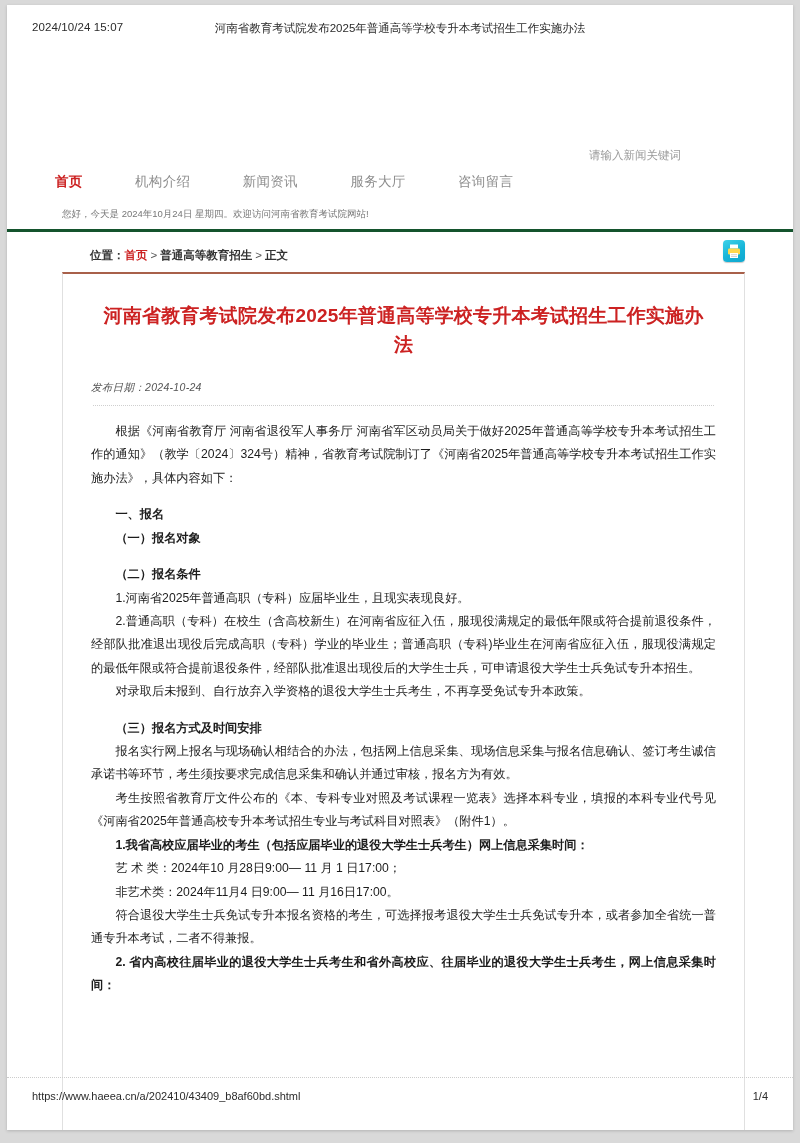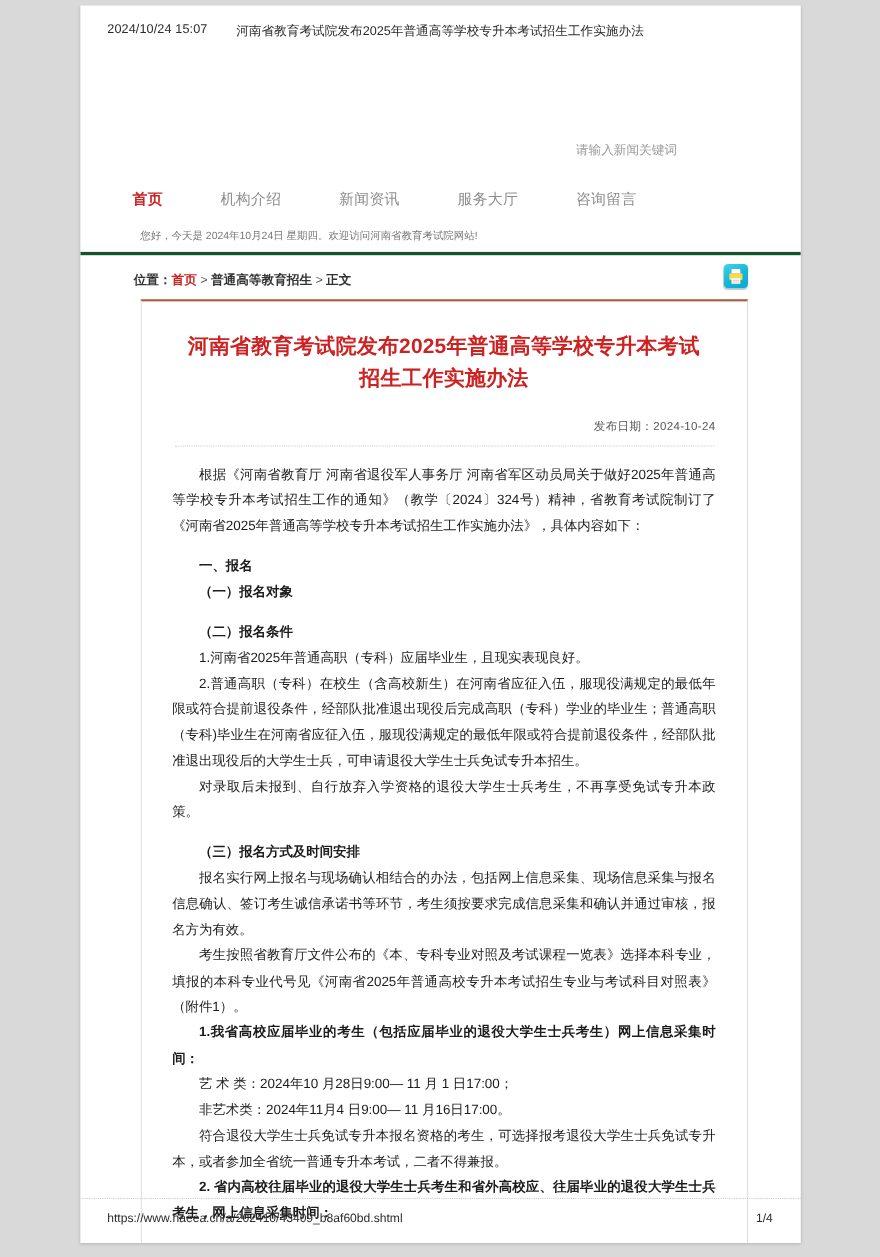--- a/index.html
+++ b/index.html
@@ -8,21 +8,21 @@
   }
   body {
     width: 800px;
     height: 1143px;
     background: #d9d9d9;
     font-family: "Liberation Sans", "DejaVu Sans", sans-serif;
     overflow: hidden;
   }
   .page {
     position: relative;
-    width: 655px;
+    width: 786px;
     height: 1125px;
     margin: 5px auto 16px auto;
     background: #ffffff;
     box-shadow: 0 1px 3px rgba(0,0,0,0.18);
     overflow: hidden;
   }
 
   
   .print-head {
     position: relative;
@@ -47,21 +47,21 @@
   }
 
   
   .site-head {
     position: relative;
     height: 125px;
   }
   .search-wrap {
     position: absolute;
     right: 24px;
-    top: 80px;
+    top: 98px;
     width: 180px;
     text-align: left;
   }
   .search-input {
     border: none;
     outline: none;
     background: transparent;
     font-family: "Liberation Sans", "DejaVu Sans", sans-serif;
     font-size: 11.5px;
     color: #999999;
@@ -97,21 +97,21 @@
     border-bottom: 3px solid #14532d;
     padding: 4px 0 8px 55px;
     font-size: 9.5px;
     color: #777777;
   }
 
   
   .crumb-row {
     position: relative;
     height: 40px;
-    padding-left: 49px;
+    padding-left: 83px;
     padding-top: 13px;
     box-sizing: border-box;
   }
   .crumb {
     font-size: 11.5px;
     color: #333333;
     font-weight: bold;
   }
   .crumb .home {
     color: #cc2222;
@@ -151,25 +151,26 @@
   .art-title {
     color: #cc2222;
     font-size: 19px;
     font-weight: bold;
     line-height: 1.5;
     text-align: center;
     margin: 6px 6px 0 6px;
     letter-spacing: 0.2px;
   }
   .art-date {
-    text-align: right;
+    text-align: left;
     font-size: 10.5px;
     color: #555555;
     margin-top: 22px;
     letter-spacing: 0.3px;
+    font-style: italic;
   }
   .art-rule {
     margin: 10px 2px 0 2px;
     border-top: 1px dotted #cfcfcf;
     height: 0;
   }
 
   .body-text {
     margin-top: 14px;
     font-size: 12.2px;
@@ -187,21 +188,21 @@
   }
   .p.b {
     font-weight: bold;
   }
 
   
   .print-foot {
     position: absolute;
     left: 0;
     right: 0;
-    bottom: 0;
+    bottom: 12px;
     height: 40px;
     border-top: 1px dotted #cccccc;
   }
   .foot-url {
     position: absolute;
     left: 25px;
     top: 12px;
     font-size: 11px;
     color: #2b2b2b;
   }

